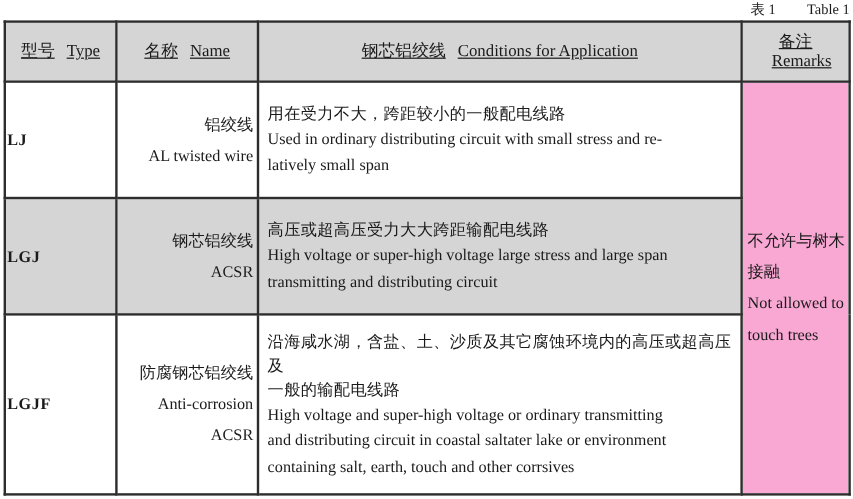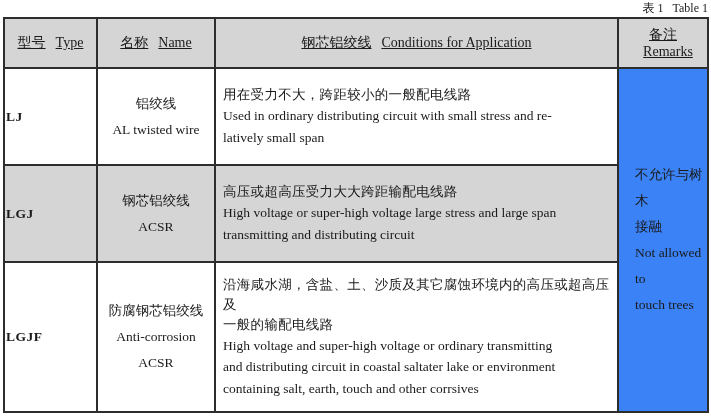--- a/index.html
+++ b/index.html
@@ -15,21 +15,21 @@
     color: #1a1a1a;
     overflow: hidden;
   }
   .caption {
     position: absolute;
     top: 0px;
     right: 3px;
     font-size: 12px;
     white-space: nowrap;
   }
-  .caption .en { margin-left: 9px; }
+  .caption .en { margin-left: 26px; }
 
   table.wire-table {
     position: absolute;
     left: 3px;
     top: 17px;
     width: 704px;
     border-collapse: collapse;
     table-layout: fixed;
   }
   th, td {
@@ -51,34 +51,34 @@
   tr.r3      { height: 150px; }
 
   td { vertical-align: middle; font-size: 13.5px; }
 
   td.c-type {
     text-align: left;
     letter-spacing: 0.5px;
     font-weight: bold;
   }
   td.c-name {
-    text-align: center;
+    text-align: right;
     line-height: 26px;
     padding: 0 3px;
   }
   td.c-cond {
     padding: 6px 0 6px 7px;
     text-align: left;
   }
   td.c-cond .zh-line { line-height: 20px; letter-spacing: 0.3px; }
   td.c-cond .en-line { line-height: 21.5px; }
   td.c-remark {
-    background: #3b82f6;
+    background: #f9a8d4;
     line-height: 26px;
-    padding: 0 2px 0 16px;
+    padding: 0 2px 0 4px;
     text-align: left;
   }
   td.gray { background: #d5d5d5; }
 </style>
 </head>
 <body>
 
 <div class="caption">
   <span class="zh">表 1</span><span class="en">Table 1</span>
 </div>

